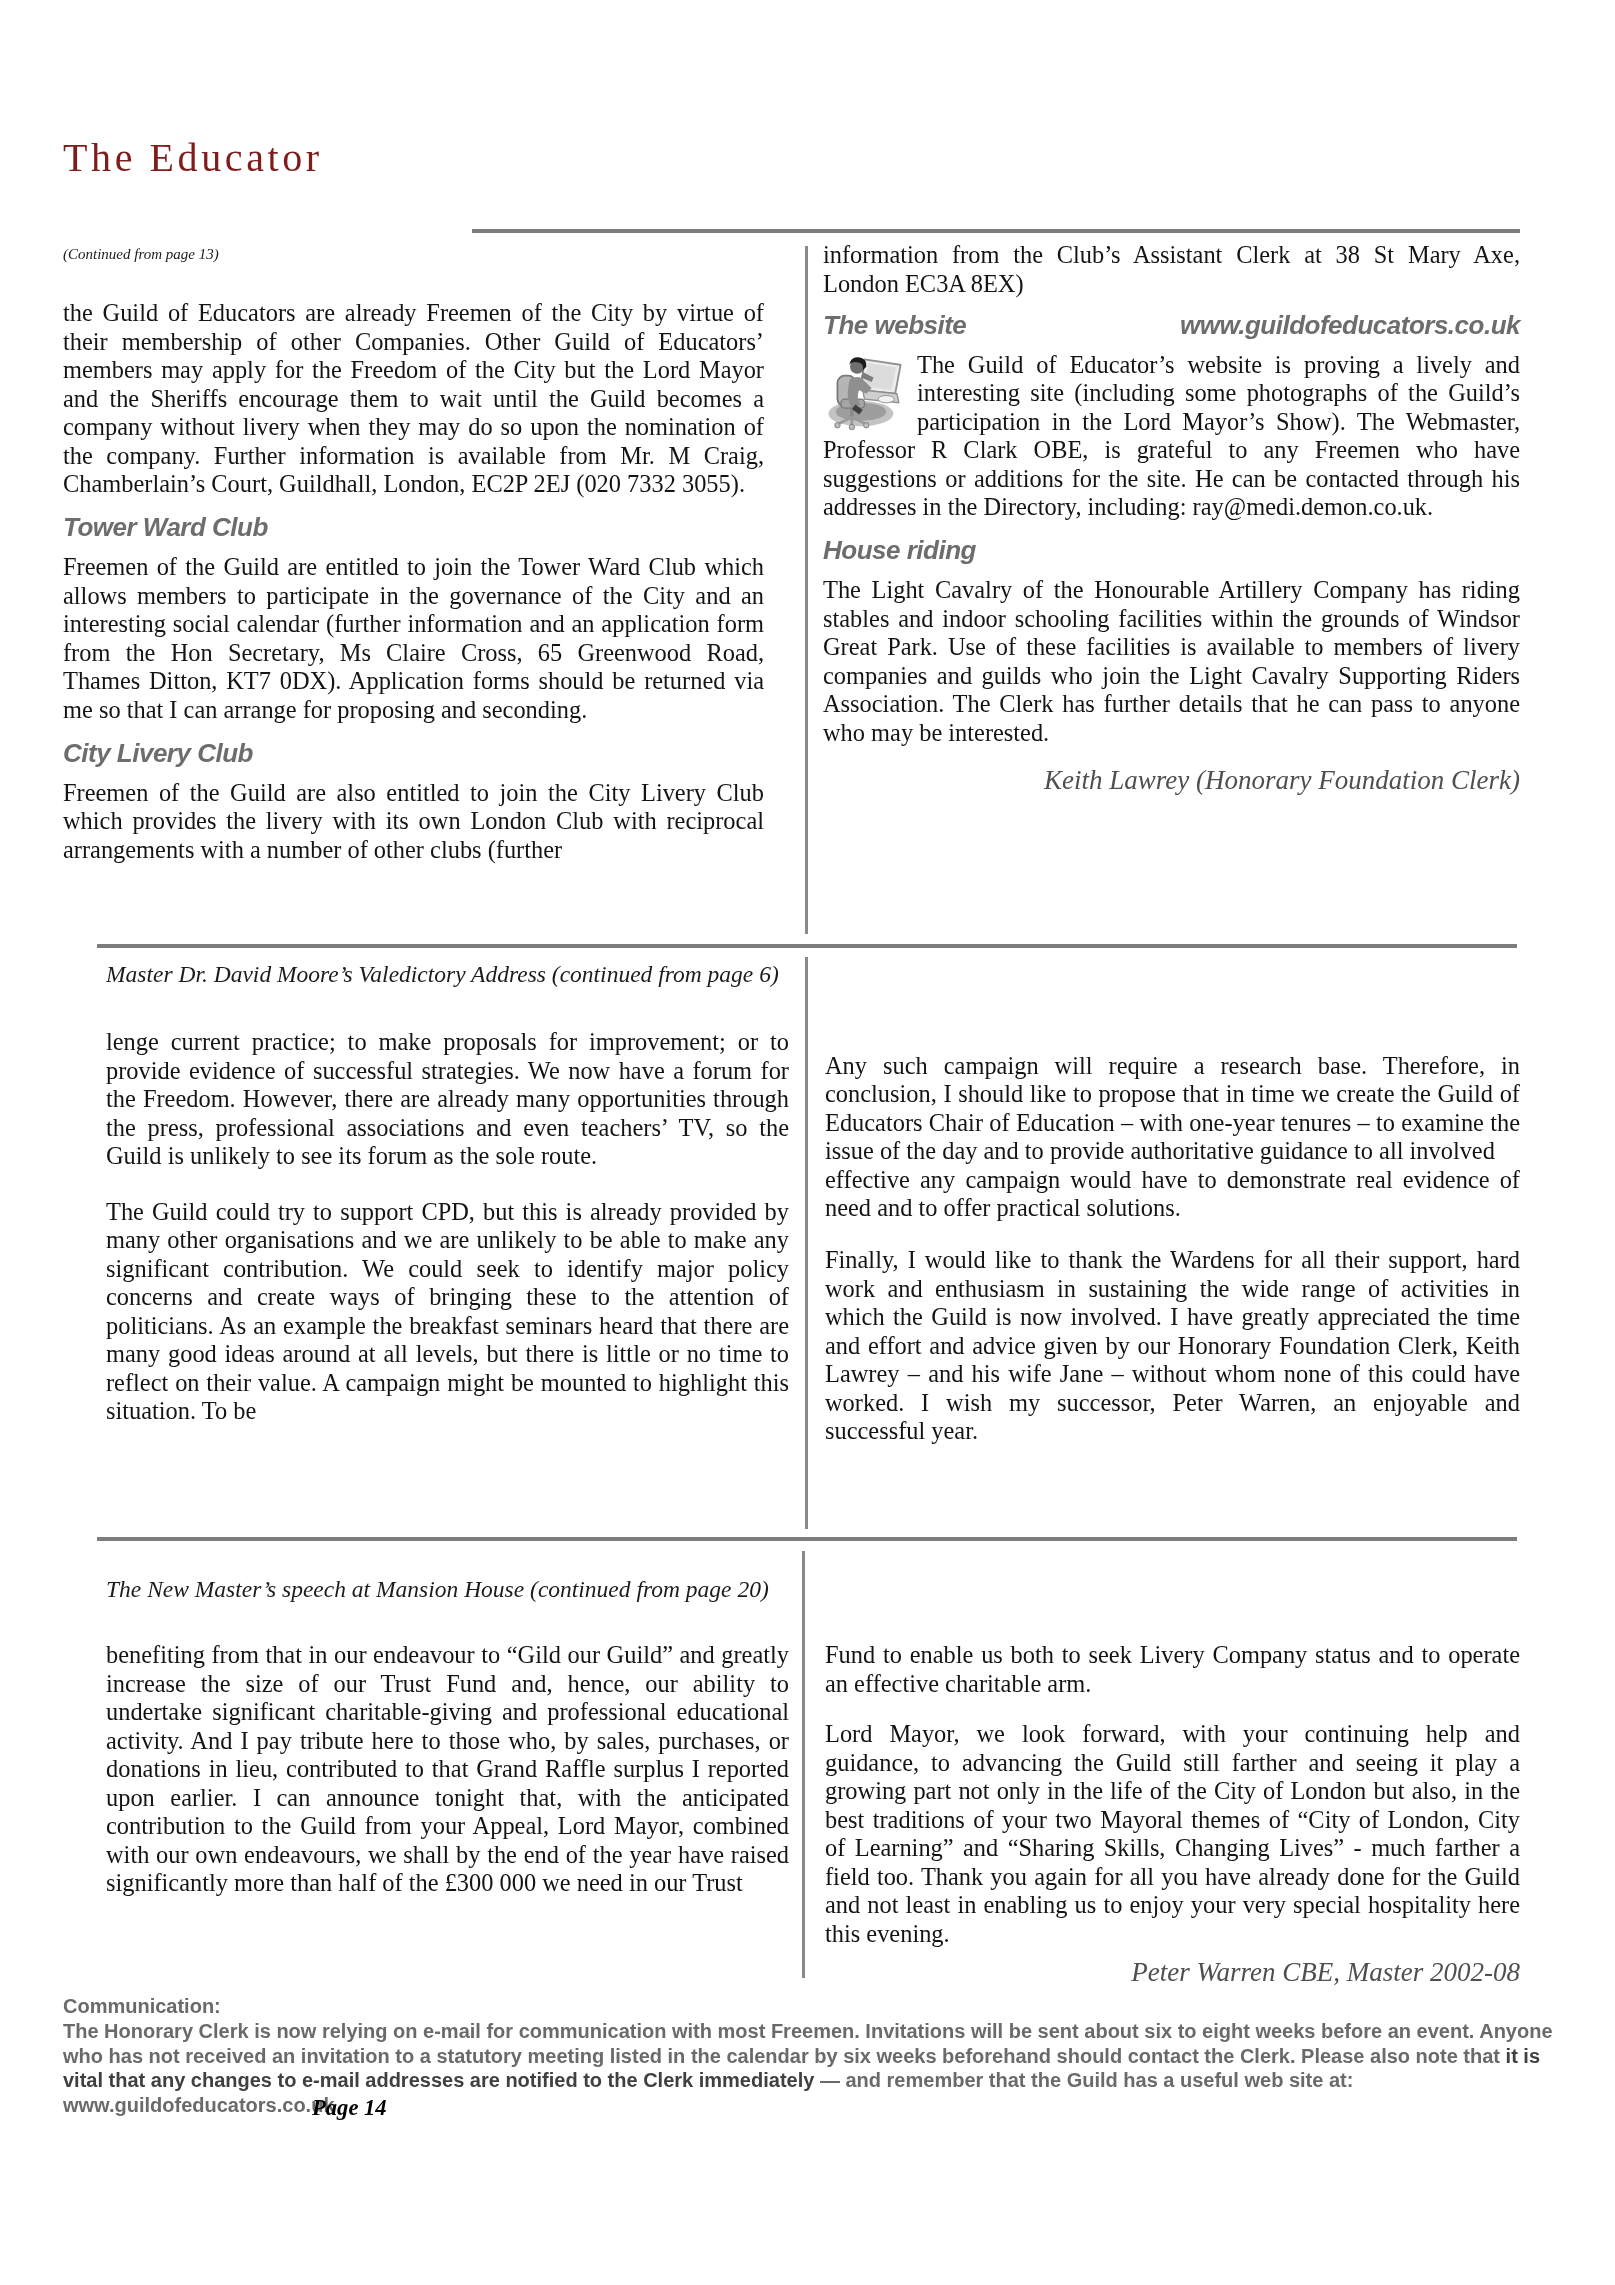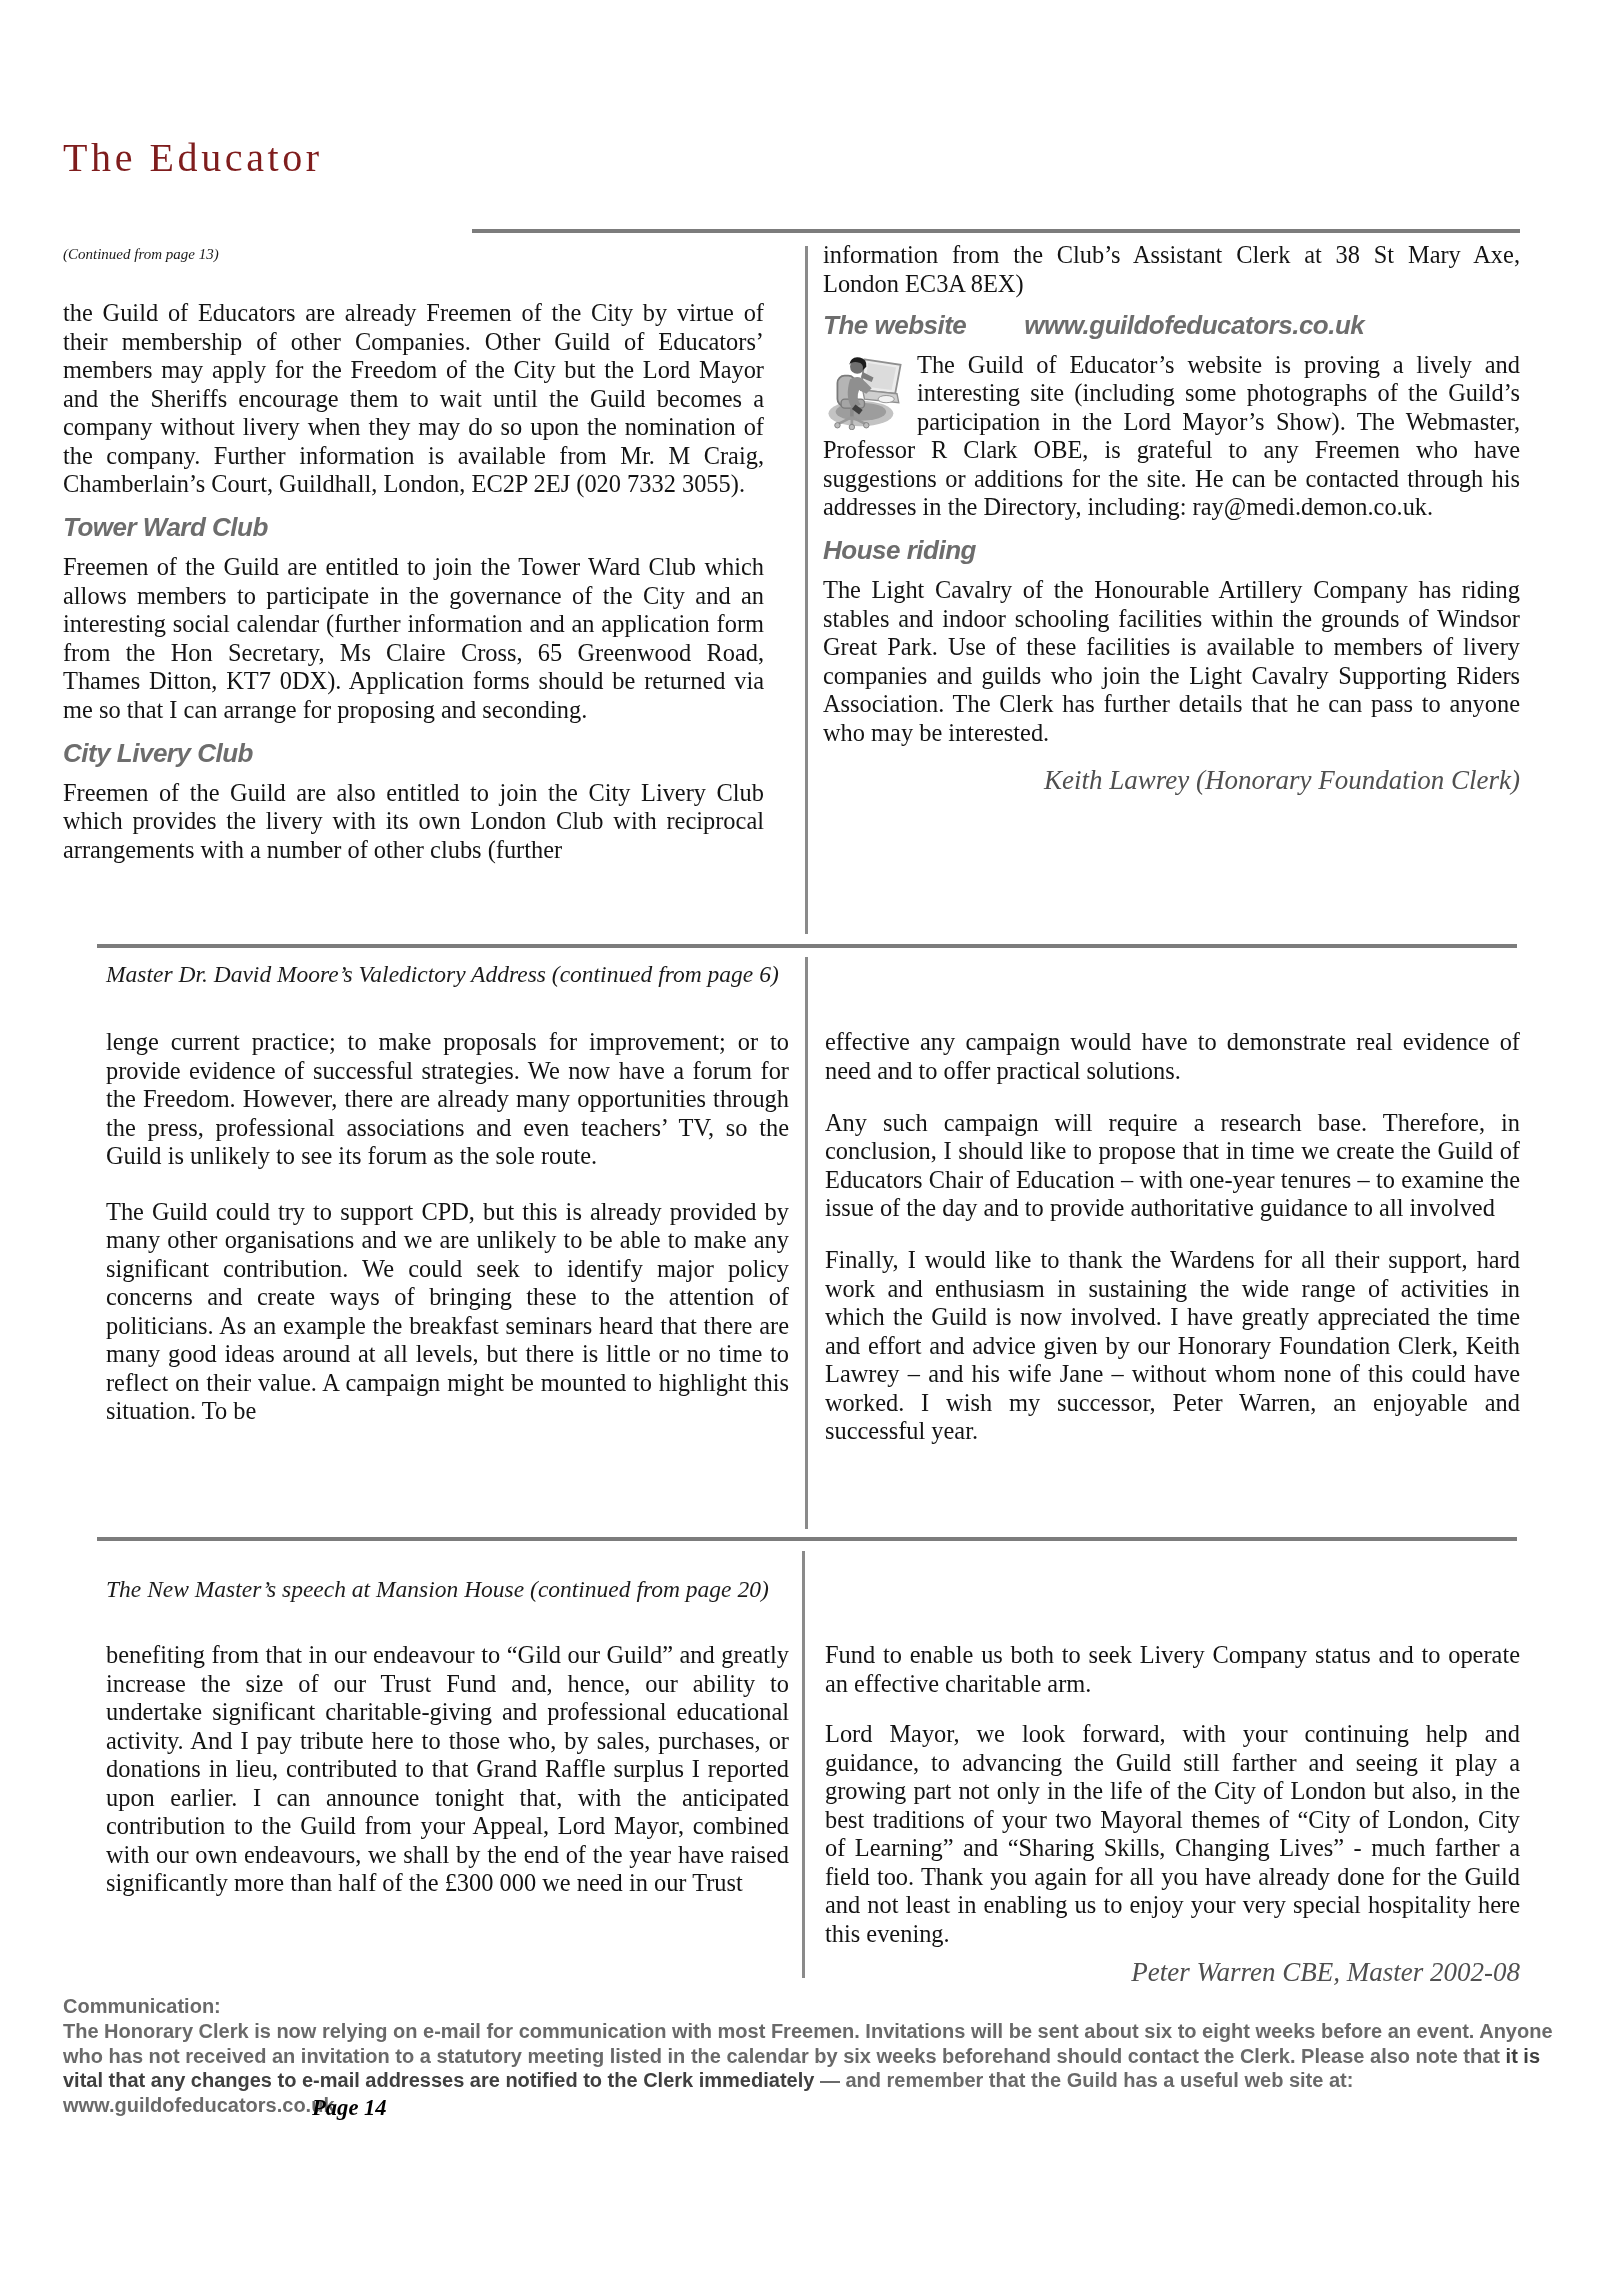--- a/index.html
+++ b/index.html
@@ -38,21 +38,21 @@
     font-style:italic;font-size:15px;line-height:27px;
     margin:0 0 31px 0;color:#1a1a1a;
   }
   .gray-heading{
     font-family:"Liberation Sans","DejaVu Sans",sans-serif;
     font-weight:bold;font-style:italic;
     font-size:26px;line-height:29px;
     color:#6d6d6d;letter-spacing:-0.5px;
     margin:14.5px 0 11px 0;
   }
-  .website-row{display:flex;align-items:baseline;margin:12.7px 0 11px 0;}
+  .website-row{display:flex;align-items:baseline;margin:12.7px 0 11px 0;justify-content:space-between;}
   .website-row .url{margin-left:58px;}
   .icon-wrap{
     float:left;width:83px;height:78px;margin:1.8px 11px 3.6px 0;
   }
   .section-label{
     position:absolute;
     font-style:italic;font-size:23.5px;line-height:27px;color:#1c1c1c;
   }
   .signature{
     text-align:right;
@@ -137,22 +137,22 @@
   <div class="hrule rule2"></div>
   <div class="vdiv div2"></div>
   <div class="section-label" style="left:106px;top:961px;">Master Dr. David Moore’s Valedictory Address (continued from page 6)</div>
 
   <div class="col body-text" style="left:106px;top:1028px;width:683px;">
     <p>lenge current practice; to make proposals for improvement; or to provide evidence of successful strategies. We now have a forum for the Freedom. However, there are already many opportunities through the press, professional associations and even teachers’ TV, so the Guild is unlikely to see its forum as the sole route.</p>
     <p>The Guild could try to support CPD, but this is already provided by many other organisations and we are unlikely to be able to make any significant contribution. We could seek to identify major policy concerns and create ways of bringing these to the attention of politicians. As an example the breakfast seminars heard that there are many good ideas around at all levels, but there is little or no time to reflect on their value. A campaign might be mounted to highlight this situation. To be</p>
   </div>
 
   <div class="col body-text" style="left:825px;top:1028px;width:695px;">
+    <p style="margin-top:23.5px;">Any such campaign will require a research base. Therefore, in conclusion, I should like to propose that in time we create the Guild of Educators Chair of Education – with one-year tenures – to examine the issue of the day and to provide authoritative guidance to all involved</p>
     <p style="margin-top:0;">effective any campaign would have to demonstrate real evidence of need and to offer practical solutions.</p>
-    <p style="margin-top:23.5px;">Any such campaign will require a research base. Therefore, in conclusion, I should like to propose that in time we create the Guild of Educators Chair of Education – with one-year tenures – to examine the issue of the day and to provide authoritative guidance to all involved</p>
     <p style="margin-top:23.5px;">Finally, I would like to thank the Wardens for all their support, hard work and enthusiasm in sustaining the wide range of activities in which the Guild is now involved. I have greatly appreciated the time and effort and advice given by our Honorary Foundation Clerk, Keith Lawrey – and his wife Jane  – without whom none of this could have worked. I wish my successor, Peter Warren, an enjoyable and successful year.</p>
   </div>
 
   <div class="hrule rule3"></div>
   <div class="vdiv div3"></div>
   <div class="section-label" style="left:106px;top:1576px;">The New Master’s speech at Mansion House (continued from page 20)</div>
 
   <div class="col body-text" style="left:106px;top:1641px;width:683px;">
     <p>benefiting from that in our endeavour to “Gild our Guild” and greatly increase the size of our Trust Fund and, hence, our ability to undertake significant charitable-giving and professional educational activity. And I pay tribute here to those who, by sales, purchases, or donations in lieu, contributed to that Grand Raffle surplus I reported upon earlier. I can announce tonight that, with the anticipated contribution to the Guild from your Appeal, Lord Mayor, combined with our own endeavours, we shall by the end of the year have raised significantly more than half of the £300 000 we need in our Trust</p>
   </div>

